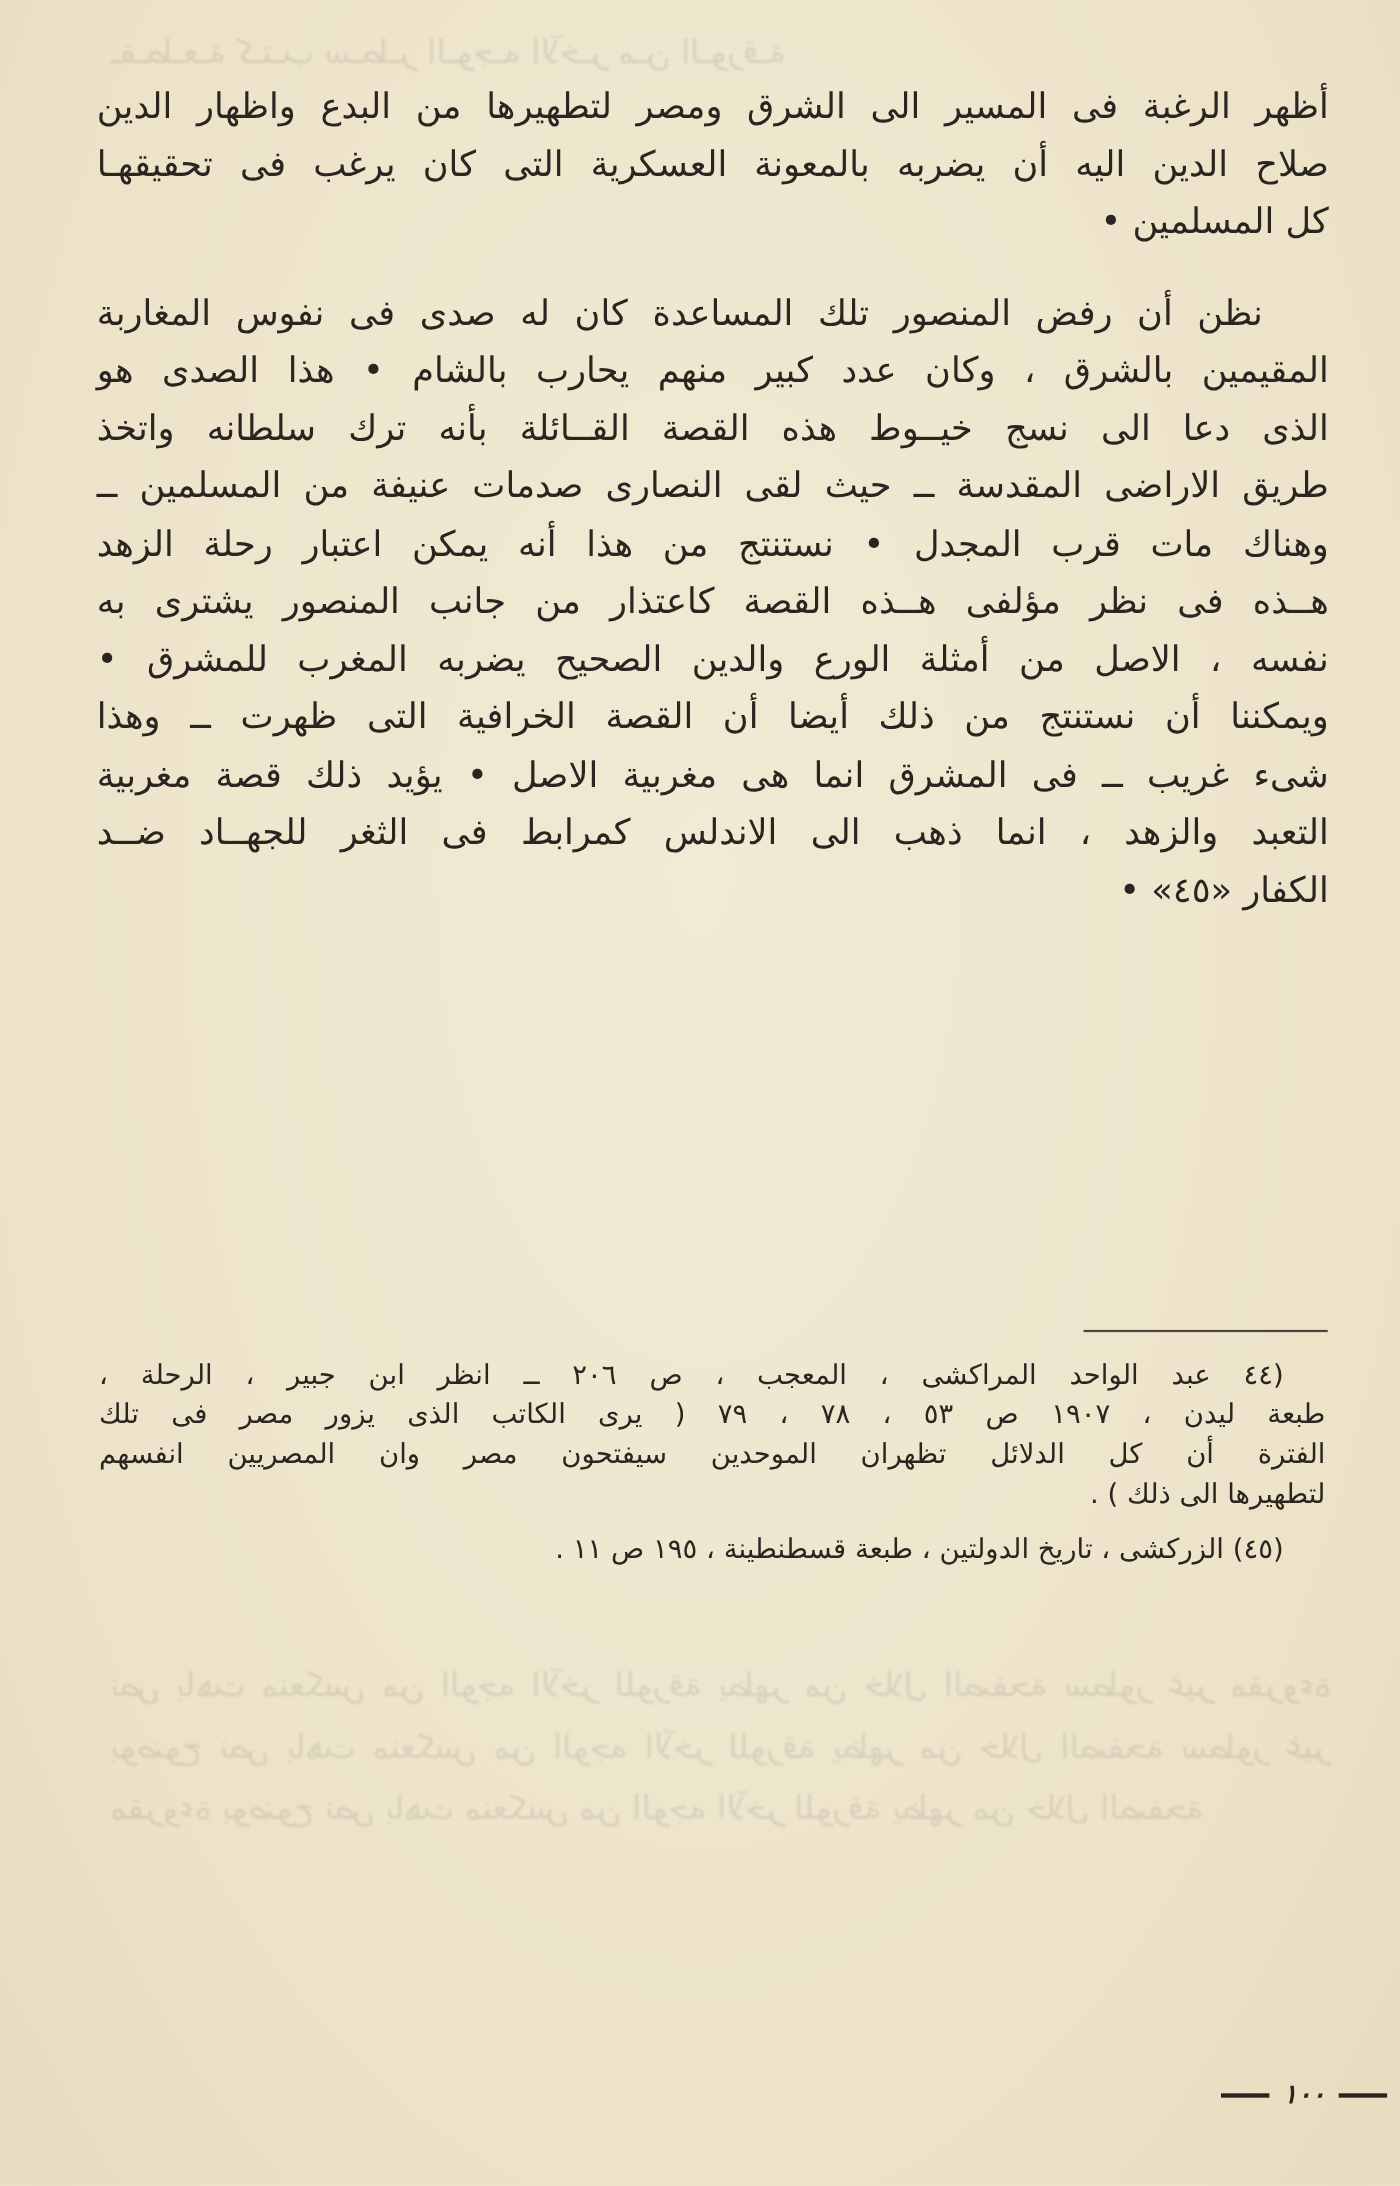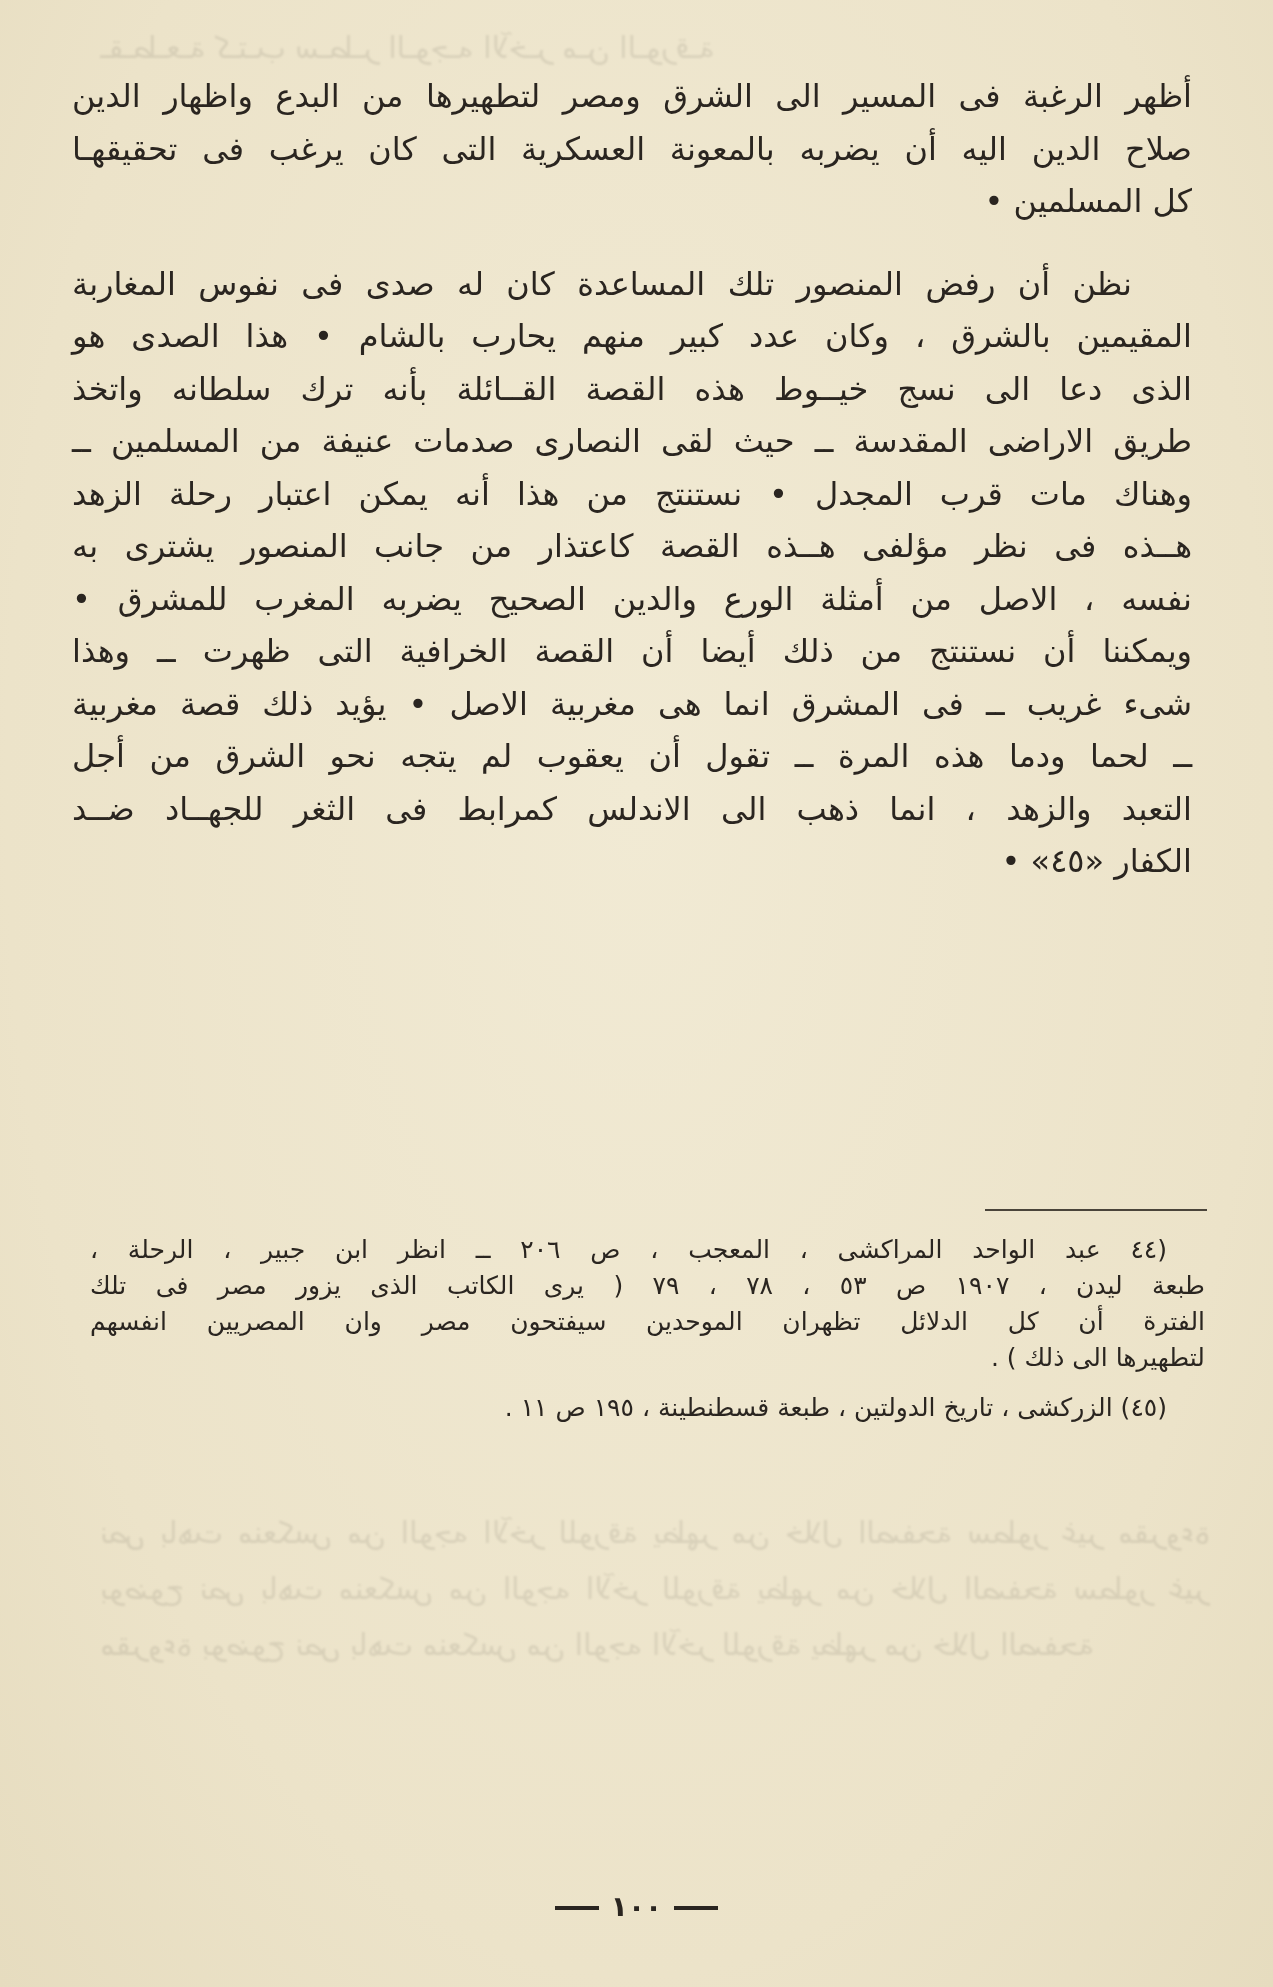--- a/index.html
+++ b/index.html
@@ -36,21 +36,21 @@
       filter: blur(1.2px);
       white-space: nowrap;
       overflow: hidden;
       pointer-events: none;
     }
     .bleed.top { top: 20px; height: 60px; }
     .bleed.bottom { top: 1505px; height: 300px; white-space: normal; }
 
     .text-block {
       position: absolute;
-      left: 72px;
+      left: 88px;
       width: 1120px;
       direction: rtl;
       text-align: justify;
       text-align-last: right;
     }
     .body-text {
       top: 70px;
       font-size: 32px;
       line-height: 52.5px;
     }
@@ -95,25 +95,26 @@
       text-align-last: justify;
     }
     .fn-line.last { text-align-last: right; }
     .fn-first { padding-right: 38px; }
 
     .page-number {
       position: absolute;
       top: 1890px;
       left: 0;
       width: 1273px;
-      text-align: center;
-      font-size: 28px;
+      text-align: right;
+      font-size: 24px;
       font-weight: bold;
       color: #2a2520;
       direction: rtl;
+      font-style: italic;
     }
     .page-number .dash {
       display: inline-block;
       width: 44px;
       height: 4px;
       background: #2a2520;
       vertical-align: middle;
       margin: 0 12px;
     }
   </style>
@@ -135,21 +136,20 @@
     <div class="para">
       <span class="line" style="padding-right:60px">نظن أن رفض المنصور تلك المساعدة كان له صدى فى نفوس المغاربة</span>
       <span class="line">المقيمين بالشرق ، وكان عدد كبير منهم يحارب بالشام • هذا الصدى هو</span>
       <span class="line">الذى دعا الى نسج خيــوط هذه القصة القــائلة بأنه ترك سلطانه واتخذ</span>
       <span class="line">طريق الاراضى المقدسة ــ حيث لقى النصارى صدمات عنيفة من المسلمين ــ</span>
       <span class="line">وهناك مات قرب المجدل • نستنتج من هذا أنه يمكن اعتبار رحلة الزهد</span>
       <span class="line">هــذه فى نظر مؤلفى هــذه القصة كاعتذار من جانب المنصور يشترى به</span>
       <span class="line">نفسه ، الاصل من أمثلة الورع والدين الصحيح يضربه المغرب للمشرق •</span>
       <span class="line">ويمكننا أن نستنتج من ذلك أيضا أن القصة الخرافية التى ظهرت ــ وهذا</span>
       <span class="line">شىء غريب ــ فى المشرق انما هى مغربية الاصل • يؤيد ذلك قصة مغربية</span>
-      <span class="line">ــ لحما ودما هذه المرة ــ تقول أن يعقوب لم يتجه نحو الشرق من أجل</span>
       <span class="line">التعبد والزهد ، انما ذهب الى الاندلس كمرابط فى الثغر للجهــاد ضــد</span>
       <span class="line last">الكفار «٤٥» •</span>
     </div>
   </div>
 
   <div class="footnote-sep"></div>
 
   <div class="text-block footnotes">
     <div class="footnote">
       <span class="fn-line fn-first">(٤٤ عبد الواحد المراكشى ، المعجب ، ص ٢٠٦ ــ انظر ابن جبير ، الرحلة ،</span>

